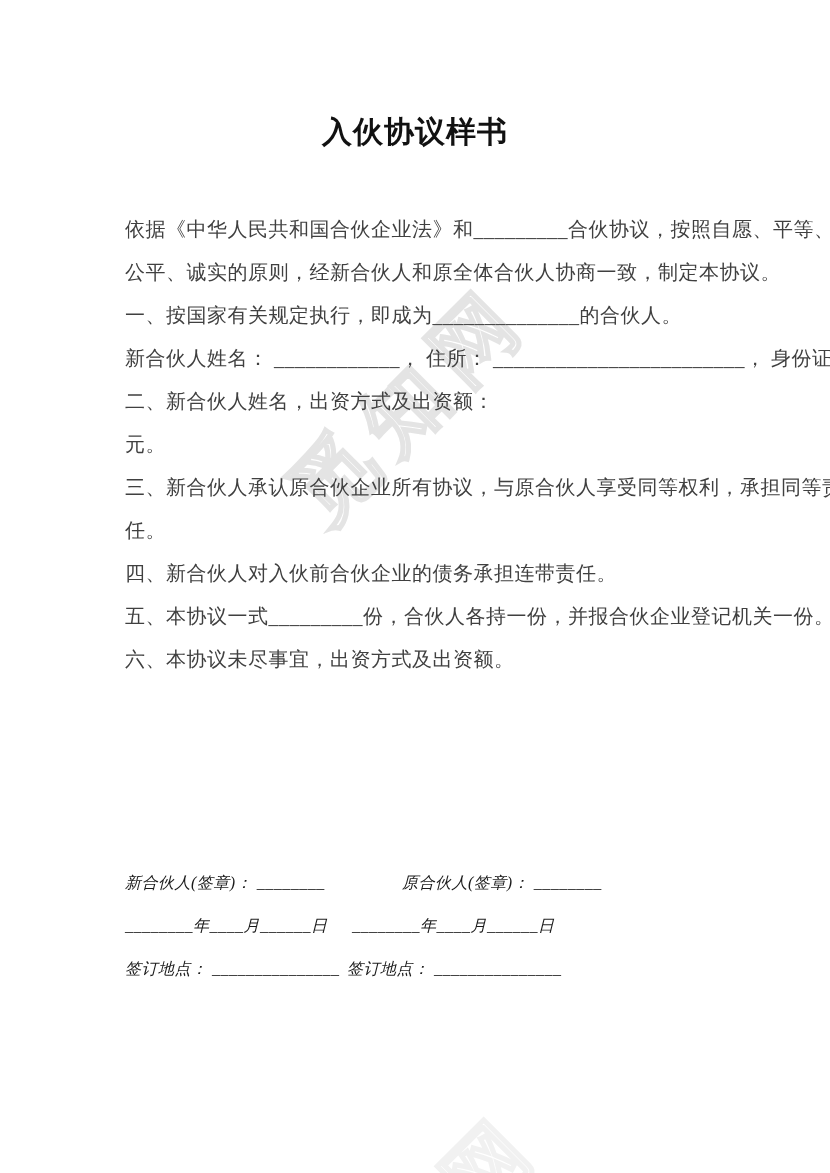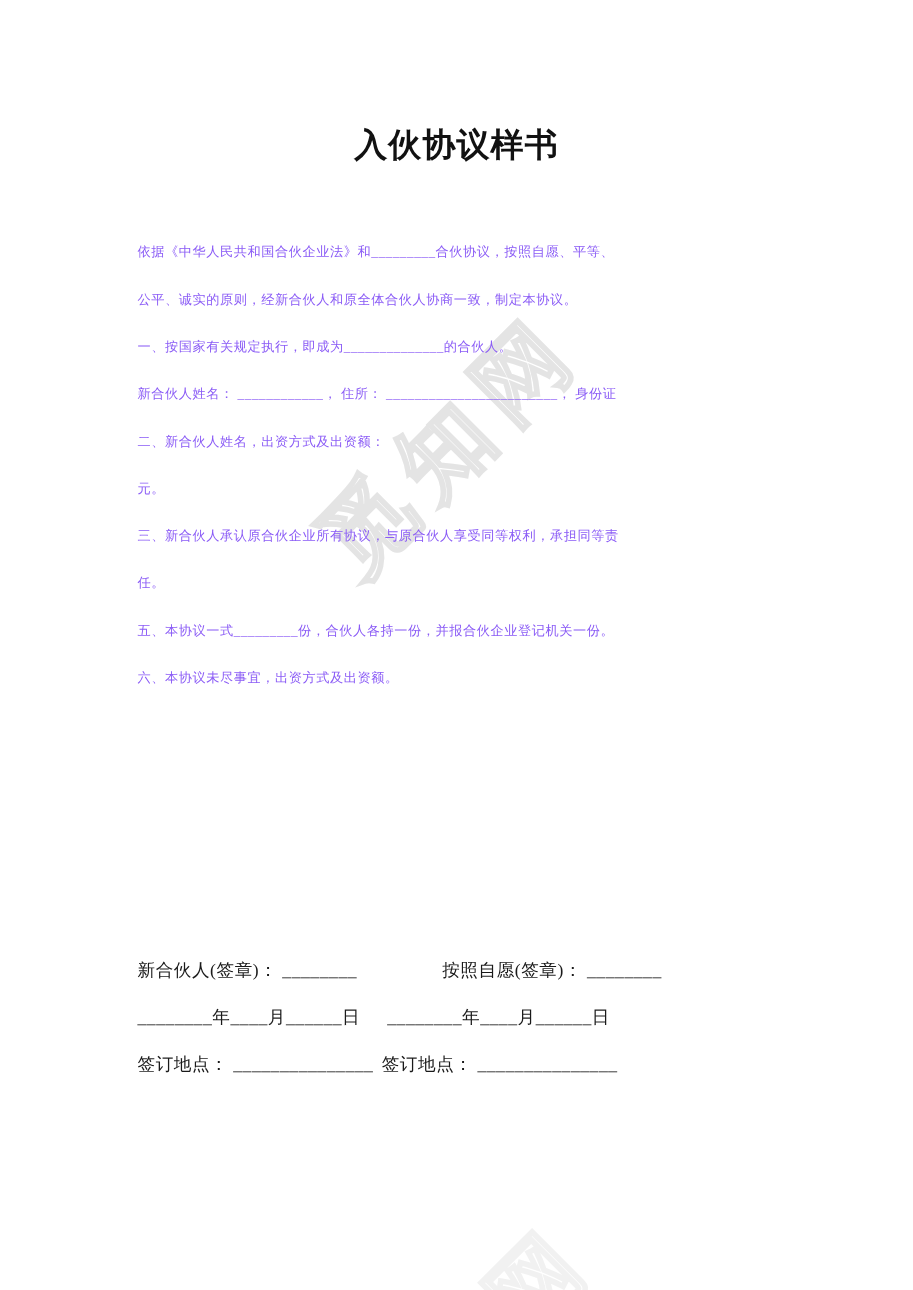--- a/index.html
+++ b/index.html
@@ -30,43 +30,44 @@
   }
   .content {
     position: absolute;
     left: 125px;
     top: 208px;
     width: 600px;
   }
   .line {
     height: 43px;
     line-height: 43px;
-    font-size: 12px;
+    font-size: 20px;
     letter-spacing: 0.5px;
     white-space: pre;
-    color: #8b5cf6;
+    color: #404040;
   }
   .signature {
     position: absolute;
     left: 125px;
     top: 861px;
     width: 600px;
   }
   .sig-row {
     position: relative;
     height: 43px;
     line-height: 43px;
     font-size: 16px;
     letter-spacing: 0.5px;
     white-space: pre;
   }
   .sig-cell {
     position: absolute;
     top: 0;
     white-space: pre;
+    font-style: italic;
   }
   .sig-left { left: 0; }
   .sig-right-0 { left: 277px; }
   .sig-right-1 { left: 227px; }
   .sig-right-2 { left: 222px; }
   .watermark {
     position: absolute;
     white-space: nowrap;
     font-weight: 700;
     font-size: 82px;
@@ -100,28 +101,29 @@
 
   <div class="content">
     <div class="line">依据《中华人民共和国合伙企业法》和_________合伙协议，按照自愿、平等、</div>
     <div class="line">公平、诚实的原则，经新合伙人和原全体合伙人协商一致，制定本协议。</div>
     <div class="line">一、按国家有关规定执行，即成为______________的合伙人。</div>
     <div class="line">新合伙人姓名： ____________， 住所： ________________________， 身份证</div>
     <div class="line">二、新合伙人姓名，出资方式及出资额：</div>
     <div class="line">元。</div>
     <div class="line">三、新合伙人承认原合伙企业所有协议，与原合伙人享受同等权利，承担同等责</div>
     <div class="line">任。</div>
+    <div class="line">四、新合伙人对入伙前合伙企业的债务承担连带责任。</div>
     <div class="line">五、本协议一式_________份，合伙人各持一份，并报合伙企业登记机关一份。</div>
     <div class="line">六、本协议未尽事宜，出资方式及出资额。</div>
   </div>
 
   <div class="signature">
     <div class="sig-row">
       <span class="sig-cell sig-left">新合伙人(签章)： ________</span>
-      <span class="sig-cell sig-right-0">按照自愿(签章)： ________</span>
+      <span class="sig-cell sig-right-0">原合伙人(签章)： ________</span>
     </div>
     <div class="sig-row">
       <span class="sig-cell sig-left">________年____月______日</span>
       <span class="sig-cell sig-right-1">________年____月______日</span>
     </div>
     <div class="sig-row">
       <span class="sig-cell sig-left">签订地点： _______________</span>
       <span class="sig-cell sig-right-2">签订地点： _______________</span>
     </div>
   </div>

